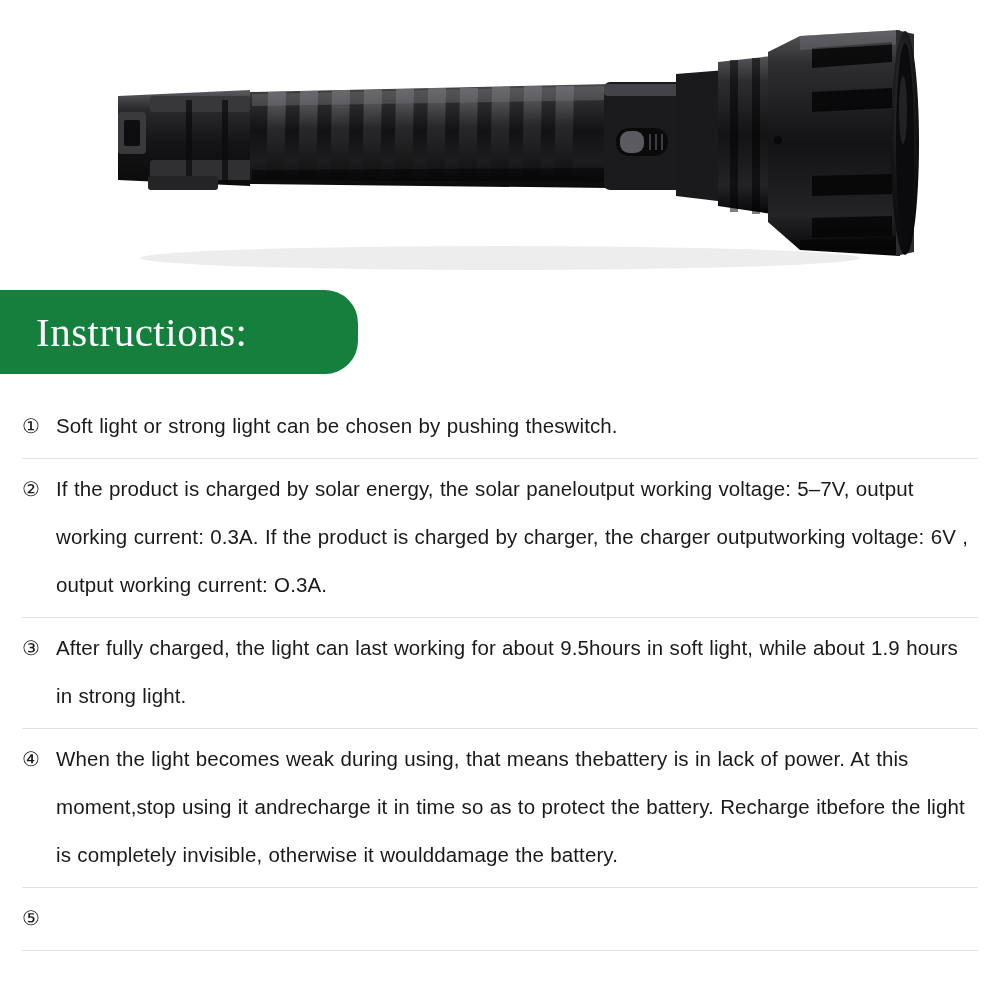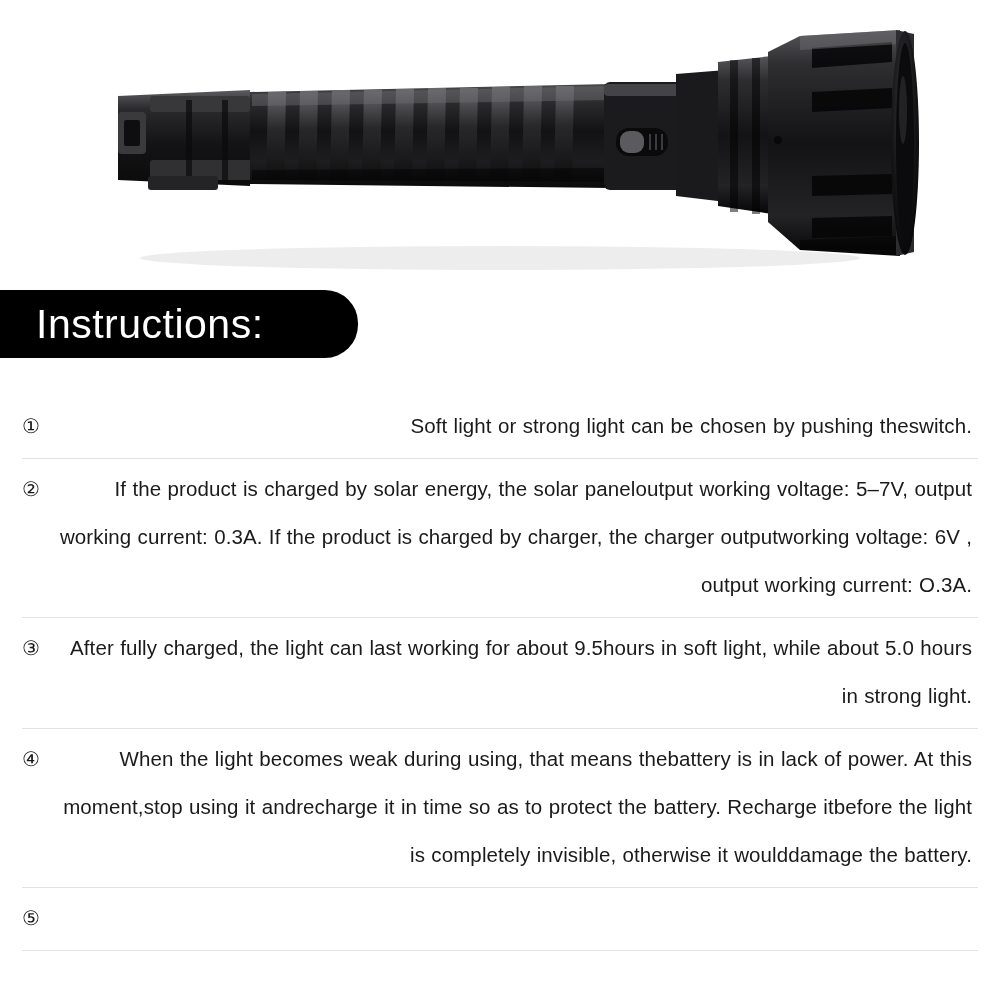--- a/index.html
+++ b/index.html
@@ -33,26 +33,27 @@
   .heading-wrap {
     position: relative;
     height: 78px;
     margin-top: -10px;
   }
   .heading-banner {
     position: absolute;
     left: 0;
     top: 0;
     width: 358px;
-    height: 68px;
-    background: #000000;
+    height: 84px;
+    background: #15803d;
     border-top-right-radius: 33px;
     border-bottom-right-radius: 33px;
     display: flex;
     align-items: center;
+    font-family: Liberation Serif, serif;
   }
   .heading-text {
     color: #ffffff;
     font-size: 41px;
     letter-spacing: 0.5px;
     padding-left: 36px;
     font-weight: 400;
     line-height: 1;
   }
 
@@ -79,21 +80,20 @@
     text-align: left;
   }
   .item-text {
     flex: 1 1 auto;
     font-size: 20.5px;
     line-height: 48px;
     color: #1a1a1a;
     letter-spacing: 0.1px;
     word-spacing: 0.5px;
     padding-right: 6px;
-    text-align: right;
   }
 </style>
 </head>
 <body>
 
 <div class="product-area">
   <svg class="flashlight-svg" width="1000" height="300" viewBox="0 0 1000 300">
     <defs>
       <linearGradient id="bodyGrad" x1="0" y1="0" x2="0" y2="1">
         <stop offset="0%" stop-color="#4a4a4c"></stop>
@@ -204,21 +204,21 @@
     <span class="item-text">Soft light or strong light can be chosen by pushing theswitch.</span>
   </div>
 
   <div class="list-item">
     <span class="marker">②</span>
     <span class="item-text">If the product is charged by solar energy, the solar paneloutput working voltage: 5–7V, output working current: 0.3A. If the product is charged by charger, the charger outputworking voltage: 6V , output working current: O.3A.</span>
   </div>
 
   <div class="list-item">
     <span class="marker">③</span>
-    <span class="item-text">After fully charged, the light can last working for about 9.5hours in soft light, while about 5.0 hours in strong light.</span>
+    <span class="item-text">After fully charged, the light can last working for about 9.5hours in soft light, while about 1.9 hours in strong light.</span>
   </div>
 
   <div class="list-item">
     <span class="marker">④</span>
     <span class="item-text">When the light becomes weak during using, that means thebattery is in lack of power. At this moment,stop using it andrecharge it in time so as to protect the battery. Recharge itbefore the light is completely invisible, otherwise it woulddamage the battery.</span>
   </div>
 
   <div class="list-item">
     <span class="marker">⑤</span>
   </div>

